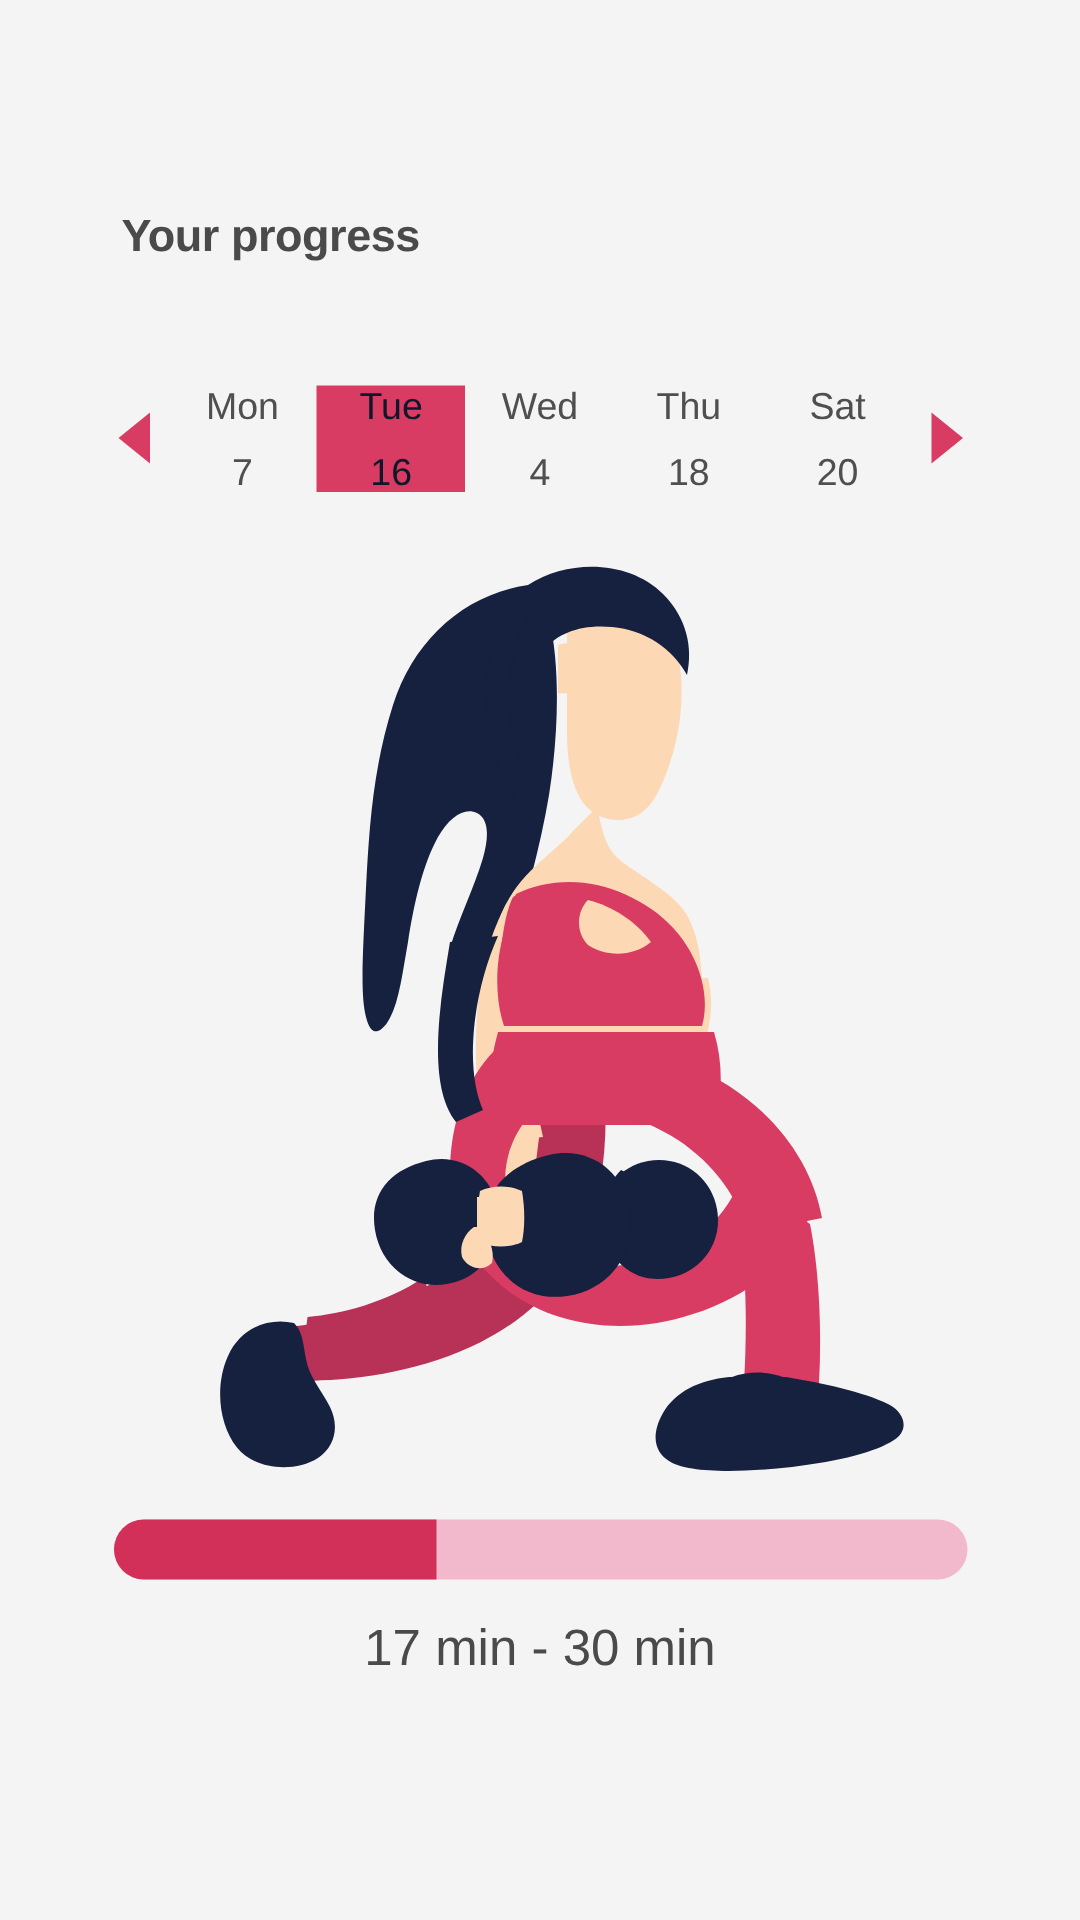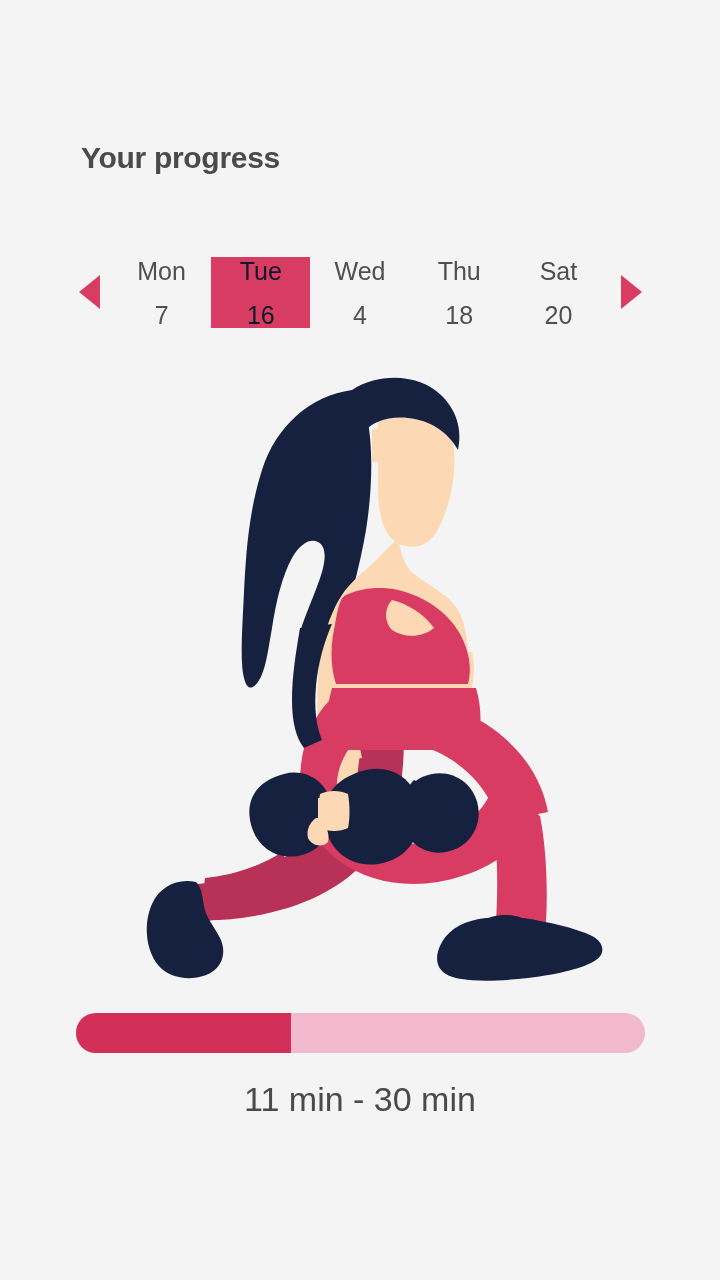--- a/index.html
+++ b/index.html
@@ -376,15 +376,15 @@
                C 318 294, 324 272, 332 254 Z" fill="#15213f"></path>
 
     </svg>
   </div>
 
   <div class="progress-wrap">
     <div class="progress-track"></div>
     <div class="progress-fill" style="width: 215px;"></div>
   </div>
 
-  <div class="duration">11 min - 30 min</div>
+  <div class="duration">17 min - 30 min</div>
 
 </div>
 
 </body></html>

